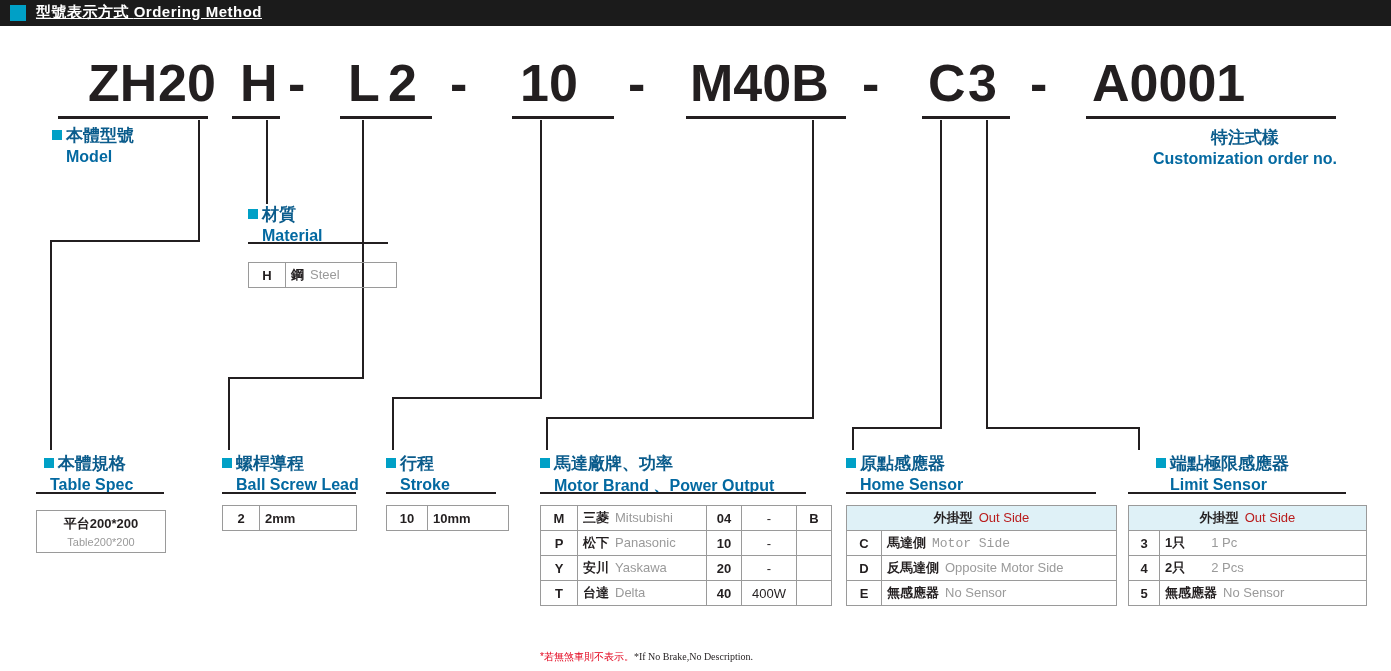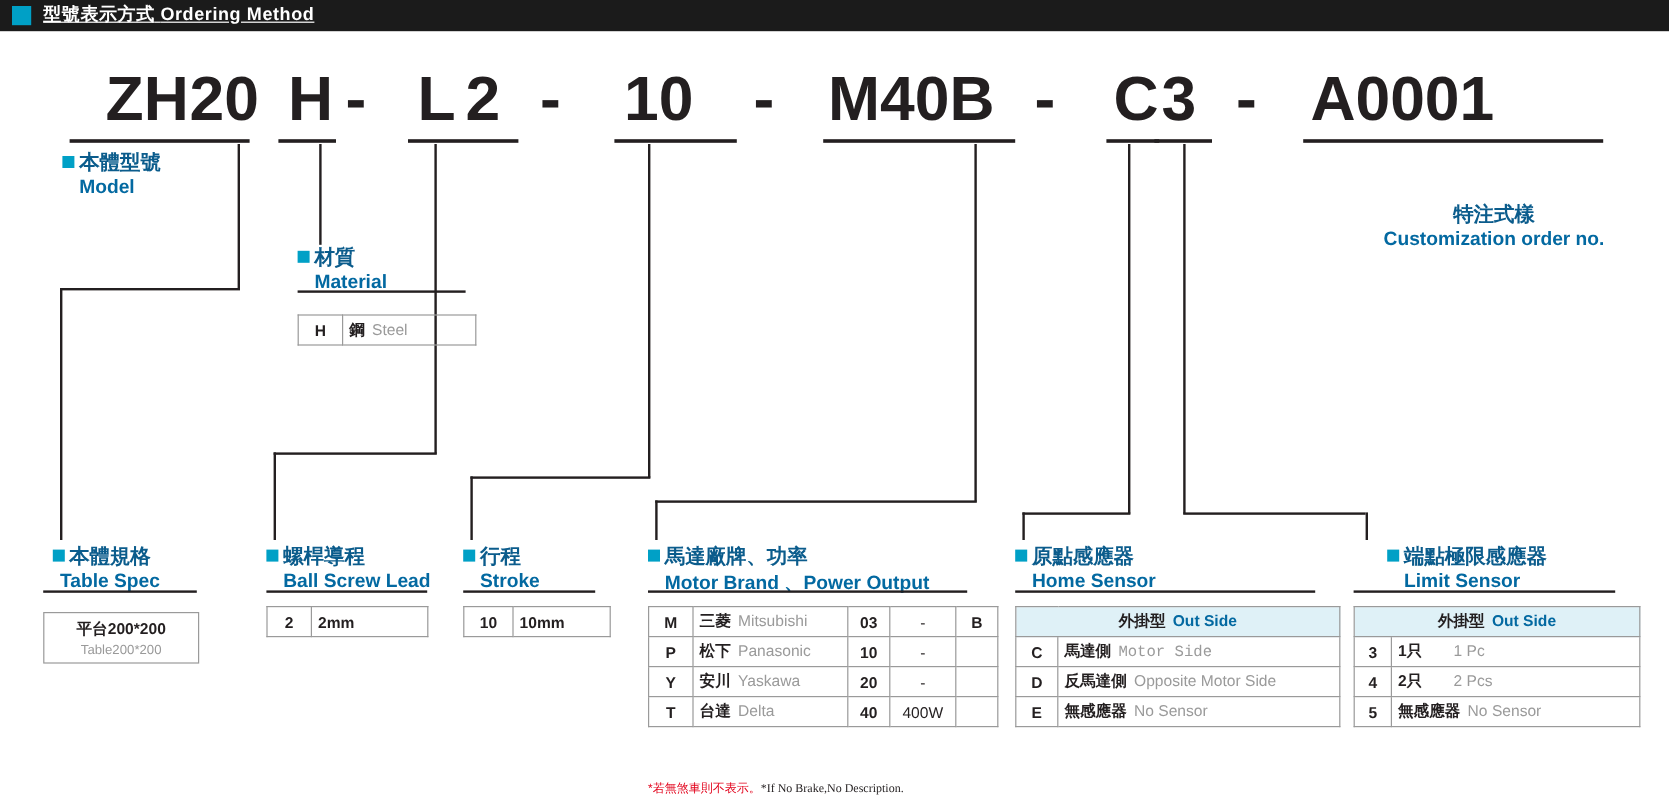--- a/index.html
+++ b/index.html
@@ -89,21 +89,21 @@
     height:20px;
     vertical-align:middle;
     white-space:nowrap;
   }
   td.code-cell{font-weight:bold;text-align:center;color:#231f20;}
   td.zh-cell{font-weight:bold;color:#231f20;}
   td.zh-cell .en{font-weight:normal;color:#9a9a9a;margin-left:6px;}
   td.hdr{
     background:#dff1f7;text-align:center;font-weight:bold;color:#231f20;
   }
-  td.hdr .en{font-weight:bold;color:#0369a1;margin-left:6px;}
+  td.hdr .en{font-weight:normal;color:#b91c1c;margin-left:6px;}
   td.plain{text-align:center;}
   .note{
     position:absolute;font-size:10px;white-space:nowrap;
   }
   .note .red{color:#e2001a;}
   .note .blk{color:#231f20;font-family:Liberation Serif, serif;}
 
   
   .specbox{
     position:absolute;border:1px solid #9a9a9a;
@@ -154,21 +154,21 @@
   <span class="sq"></span><span class="zh">本體型號</span>
   <span class="en">Model</span>
 </div>
 
 <div class="lbl" style="left:248px;top:203px;">
   <span class="sq"></span><span class="zh">材質</span>
   <span class="en">Material</span>
 </div>
 <div class="underbar" style="left:248px;top:242px;width:140px;"></div>
 
-<div class="lbl center" style="left:1140px;top:126px;width:210px;margin-top:41px;">
+<div class="lbl center" style="left:1140px;top:126px;width:210px;">
   <span class="zh">特注式樣</span>
   <span class="en">Customization order no.</span>
 </div>
 
 <div class="ln lnv" style="left:198px;top:120px;height:120px;"></div>
 <div class="ln lnh" style="left:50px;top:240px;width:150px;"></div>
 <div class="ln lnv" style="left:50px;top:240px;height:210px;"></div>
 
 <div class="ln lnv" style="left:266px;top:120px;height:84px;"></div>
 
@@ -246,21 +246,21 @@
   <span class="en">Motor Brand 、Power Output</span>
 </div>
 <div class="underbar" style="left:540px;top:492px;width:266px;"></div>
 <table class="t" style="left:540px;top:505px;">
   <tbody>
       <tr>
     <td class="code-cell" style="width:26px;">M</td>
     <td class="zh-cell" style="width:118px;">
       <span>三菱</span><span class="en">Mitsubishi</span>
     </td>
-    <td class="code-cell" style="width:24px;">03</td>
+    <td class="code-cell" style="width:24px;">04</td>
     <td class="plain" style="width:44px;">-</td>
     <td class="code-cell" style="width:24px;">B</td>
   </tr>
   <tr>
     <td class="code-cell">P</td>
     <td class="zh-cell">
       <span>松下</span><span class="en">Panasonic</span>
     </td>
     <td class="code-cell">10</td>
     <td class="plain">-</td>

